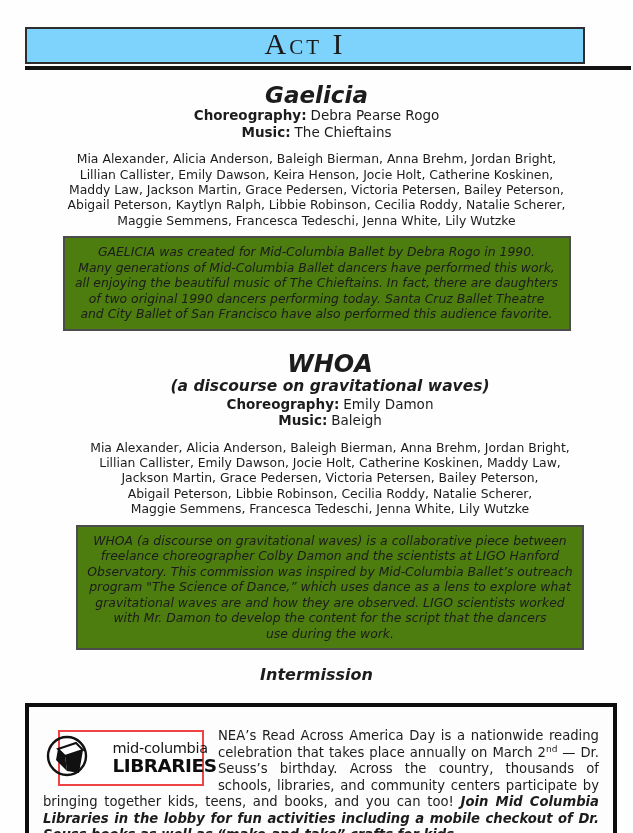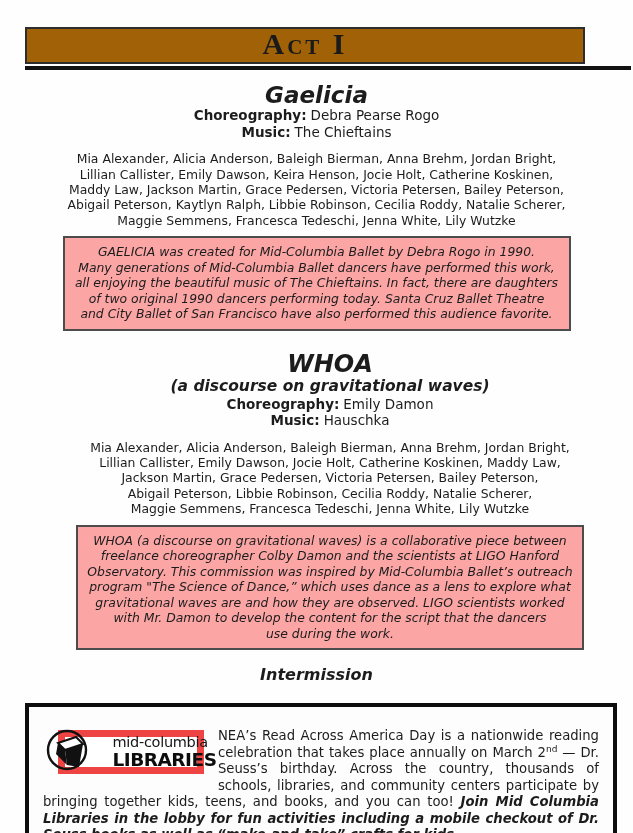--- a/index.html
+++ b/index.html
@@ -6,21 +6,21 @@
   .page{
     width:633px;height:833px;margin:0 auto;background:#fefefe;
     font-family:"DejaVu Sans",sans-serif;color:#1c1c1c;
     overflow:hidden;position:relative;
   }
   
   .act-box{
     margin:27px 0 0 25px;width:560px;height:37px;
     border:2px solid #2e2e2e;
     display:flex;align-items:center;justify-content:center;
-    background:#a16207;box-sizing:border-box;font-weight:bold;
+    background:#7dd3fc;box-sizing:border-box;
   }
   .act-title{
     font-family:"Liberation Serif","DejaVu Serif",serif;
     font-variant:small-caps;font-size:30px;letter-spacing:3px;color:#1a1a1a;
     line-height:1;padding-bottom:4px;
   }
   .thick-rule{width:606px;height:4px;background:#121212;margin:2px 0 0 25px;}
   
   .piece{text-align:center;}
   .piece-title{
@@ -30,38 +30,38 @@
     margin:1px 0 0 0;font-size:15.5px;font-weight:bold;font-style:italic;line-height:1.15;
   }
   .credit{margin:1px 0 0 0;font-size:13.5px;line-height:15.5px;}
   .credit .lbl{font-weight:bold;margin-right:4px;}
   .dancers{
     margin:11px auto 0;font-size:12.4px;line-height:15.4px;
     white-space:pre-line;text-align:center;max-width:600px;
   }
   .desc-box{
     width:508px;margin:8px auto 0;border:2px solid #4c4c4c;
-    padding:6px 8px 7px;box-sizing:border-box;background:#fca5a5;
+    padding:6px 8px 7px;box-sizing:border-box;background:#4d7c0f;
   }
   .desc-text{
     font-size:12.4px;line-height:15.5px;font-style:italic;
     white-space:pre-line;text-align:center;margin:0;
   }
   .intermission{
     margin:15px 0 0 0;text-align:center;
     font-size:16px;font-weight:bold;font-style:italic;
   }
   
   .ad-box{
     margin:19px 0 0 25px;width:592px;box-sizing:border-box;
     border:4px solid #0d0d0d;padding:21px 14px 30px 14px;background:#fdfdfd;
   }
   .ad-box::after{content:"";display:block;clear:both;}
   .logo-box{
-    float:left;width:146px;height:44px;border:7px solid #ef4444;
+    float:left;width:146px;height:56px;border:2px solid #ef4444;
     margin:2px 14px 4px 15px;box-sizing:border-box;
     display:flex;align-items:center;justify-content:center;gap:21px;background:#fff;
   }
   .logo-text{line-height:1;text-align:left;}
   .logo-line1{font-size:14.5px;letter-spacing:-0.3px;display:block;color:#161616;}
   .logo-line2{font-size:18.5px;font-weight:bold;letter-spacing:-0.5px;display:block;margin-top:1px;color:#0d0d0d;}
   .ad-text{
     margin:0;font-size:13.2px;line-height:16.5px;text-align:justify;
   }
   .ad-bold{font-weight:bold;font-style:italic;}
@@ -92,21 +92,21 @@
 all enjoying the beautiful music of The Chieftains. In fact, there are daughters
 of two original 1990 dancers performing today. Santa Cruz Ballet Theatre
 and City Ballet of San Francisco have also performed this audience favorite.</p>
     </div>
   </section>
 
   <section class="piece" style="margin-top:21px;padding-left:27px;">
     <h1 class="piece-title" style="font-size:24px;">WHOA</h1>
     <p class="piece-subtitle">(a discourse on gravitational waves)</p>
     <p class="credit"><span class="lbl">Choreography:</span><span>Emily Damon</span></p>
-    <p class="credit"><span class="lbl">Music:</span><span>Hauschka</span></p>
+    <p class="credit"><span class="lbl">Music:</span><span>Baleigh</span></p>
     <p class="dancers">Mia Alexander, Alicia Anderson, Baleigh Bierman, Anna Brehm, Jordan Bright,
 Lillian Callister, Emily Dawson, Jocie Holt, Catherine Koskinen, Maddy Law,
 Jackson Martin, Grace Pedersen, Victoria Petersen, Bailey Peterson,
 Abigail Peterson, Libbie Robinson, Cecilia Roddy, Natalie Scherer,
 Maggie Semmens, Francesca Tedeschi, Jenna White, Lily Wutzke</p>
     <div class="desc-box">
       <p class="desc-text">WHOA (a discourse on gravitational waves) is a collaborative piece between
 freelance choreographer Colby Damon and the scientists at LIGO Hanford
 Observatory. This commission was inspired by Mid-Columbia Ballet’s outreach
 program "The Science of Dance,” which uses dance as a lens to explore what

